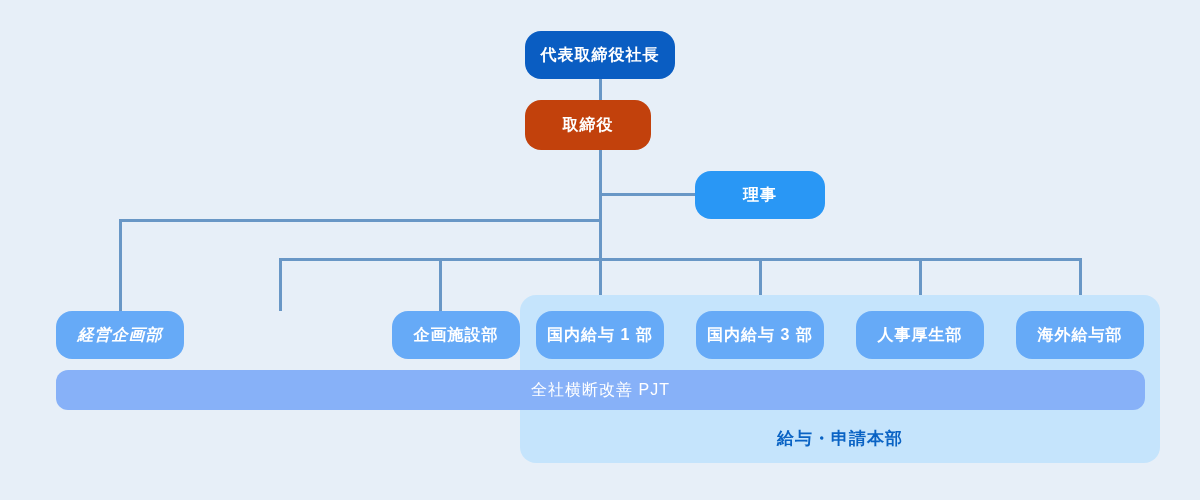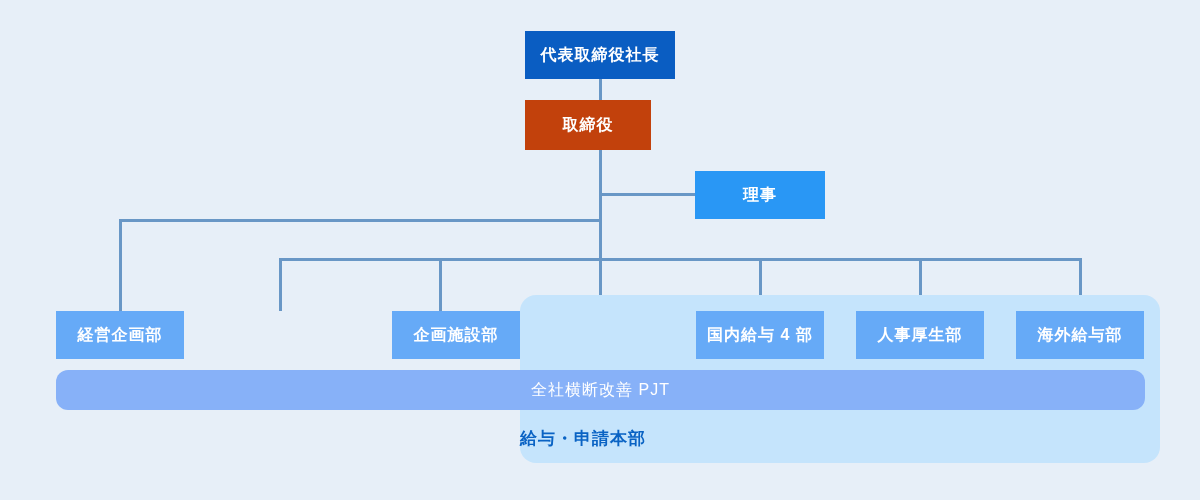--- a/index.html
+++ b/index.html
@@ -24,20 +24,21 @@
     width: 640px;
     height: 168px;
     background: #c5e4fc;
     border-radius: 16px;
   }
   .division-label {
     position: absolute;
     left: 520px;
     top: 427px;
     width: 640px;
+    text-align: center;
     font-size: 17px;
     font-weight: bold;
     color: #0a63c4;
     letter-spacing: 1px;
   }
   
   .line {
     position: absolute;
     background: #6997c6;
   }
@@ -45,38 +46,39 @@
   .node {
     position: absolute;
     display: flex;
     align-items: center;
     justify-content: center;
     color: #ffffff;
     font-size: 16px;
     font-weight: bold;
     letter-spacing: 1px;
     text-align: center;
+    border-radius: 16px;
   }
   .node-president {
     left: 525px; top: 31px; width: 150px; height: 48px;
     background: #0a5dc2;
   }
   .node-board {
     left: 525px; top: 100px; width: 126px; height: 50px;
     background: #c2410c;
   }
   .node-councilor {
     left: 695px; top: 171px; width: 130px; height: 48px;
     background: #2997f5;
   }
   .node-dept {
     top: 311px; width: 128px; height: 48px;
     background: #66aaf7;
   }
-  .dept-0 { left: 56px; }
+  .dept-0 { left: 56px; font-style: italic; }
   .dept-1 { left: 216px; }
   .dept-2 { left: 392px; }
   .dept-3 { left: 536px; }
   .dept-4 { left: 696px; }
   .dept-5 { left: 856px; }
   .dept-6 { left: 1016px; }
   
   .project-bar {
     position: absolute;
     left: 56px;
@@ -122,22 +124,25 @@
   <div class="node node-councilor">
     <span>理事</span>
   </div>
 
   <div class="node node-dept dept-0">
     <span>経営企画部</span>
   </div>
   <div class="node node-dept dept-2">
     <span>企画施設部</span>
   </div>
+  <div class="node node-dept dept-3">
+    <span>国内給与 1 部</span>
+  </div>
   <div class="node node-dept dept-4">
-    <span>国内給与 4 部</span>
+    <span>国内給与 3 部</span>
   </div>
   <div class="node node-dept dept-5">
     <span>人事厚生部</span>
   </div>
   <div class="node node-dept dept-6">
     <span>海外給与部</span>
   </div>
 
   <div class="project-bar">
     <span>全社横断改善 PJT</span>

